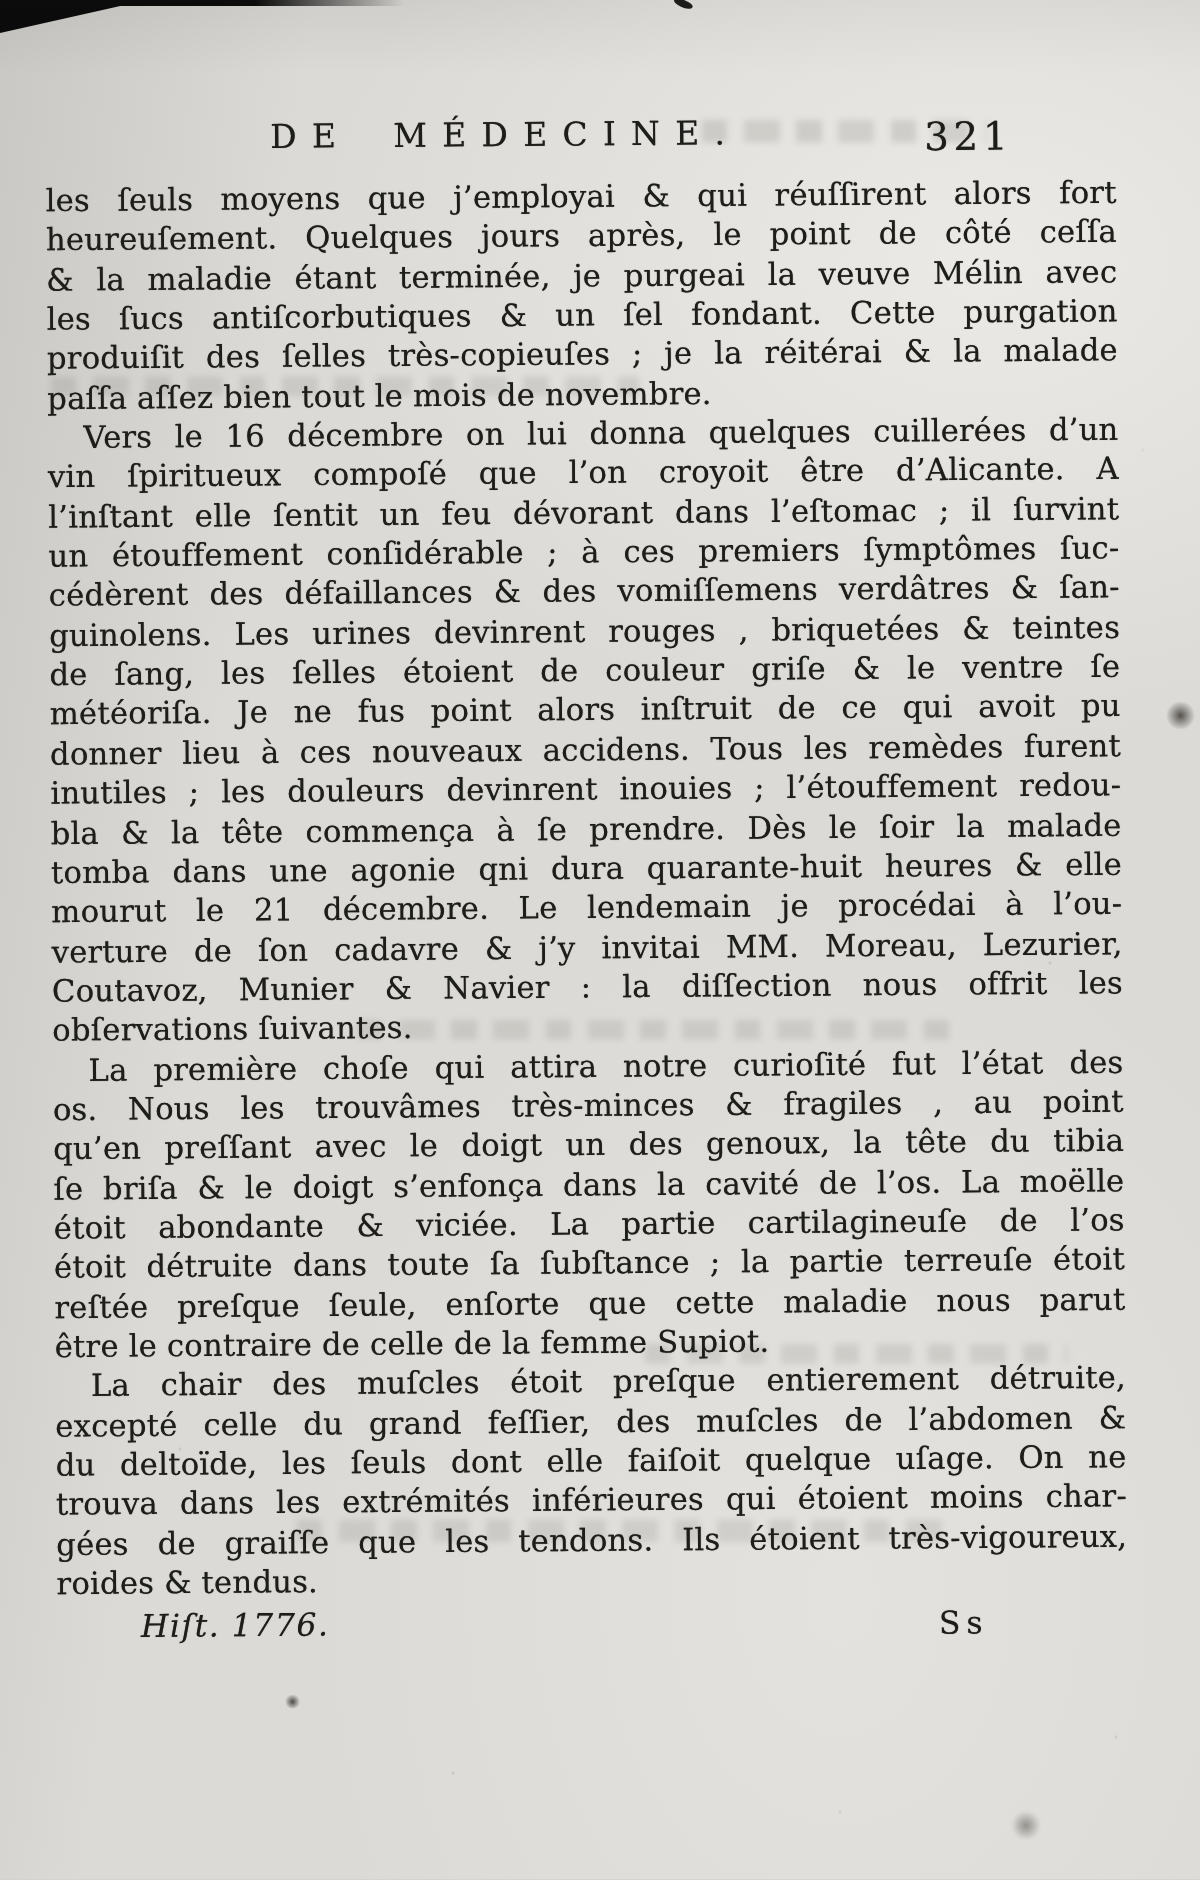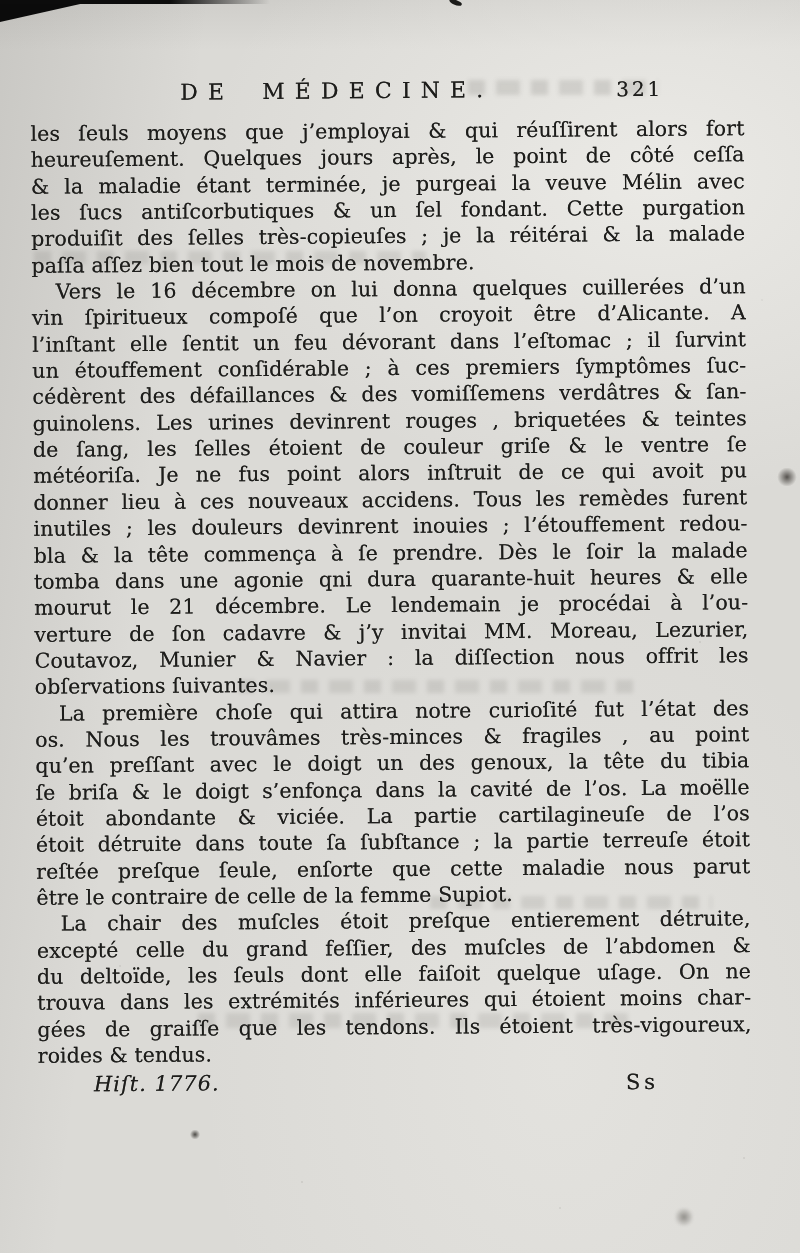--- a/index.html
+++ b/index.html
@@ -52,21 +52,21 @@
   
   .print{
     position:absolute;left:30px;top:76px;width:714px;
     transform:rotate(-0.45deg);transform-origin:50% 0;
     color:#1d1d1b;
     text-shadow:0 0 0.5px rgba(25,25,23,0.7);
   }
   .hdr{position:relative;height:42px;}
   .title{position:absolute;left:150px;top:2px;font-size:22px;
     letter-spacing:0.46em;word-spacing:0.5em;white-space:nowrap;}
-  .pagenum{position:absolute;left:586px;top:3px;font-size:20px;letter-spacing:3px;}
+  .pagenum{position:absolute;left:586px;top:3px;font-size:26px;letter-spacing:3px;}
   .bodytext{font-size:20.5px;line-height:26.35px;letter-spacing:0.1px;}
   .ln{text-align:justify;text-align-last:justify;height:26.35px;overflow:visible;white-space:nowrap;}
   .ln.end{text-align-last:left;}
   .ln.ind{text-indent:24px;}
   .ftr{position:relative;height:34px;margin-top:4px;font-size:21px;}
   .catchword{position:absolute;left:56px;top:0;font-style:italic;letter-spacing:1px;text-align:right;}
   .sig{position:absolute;left:588px;top:2px;letter-spacing:4px;}
 </style>
 </head>
 <body>

